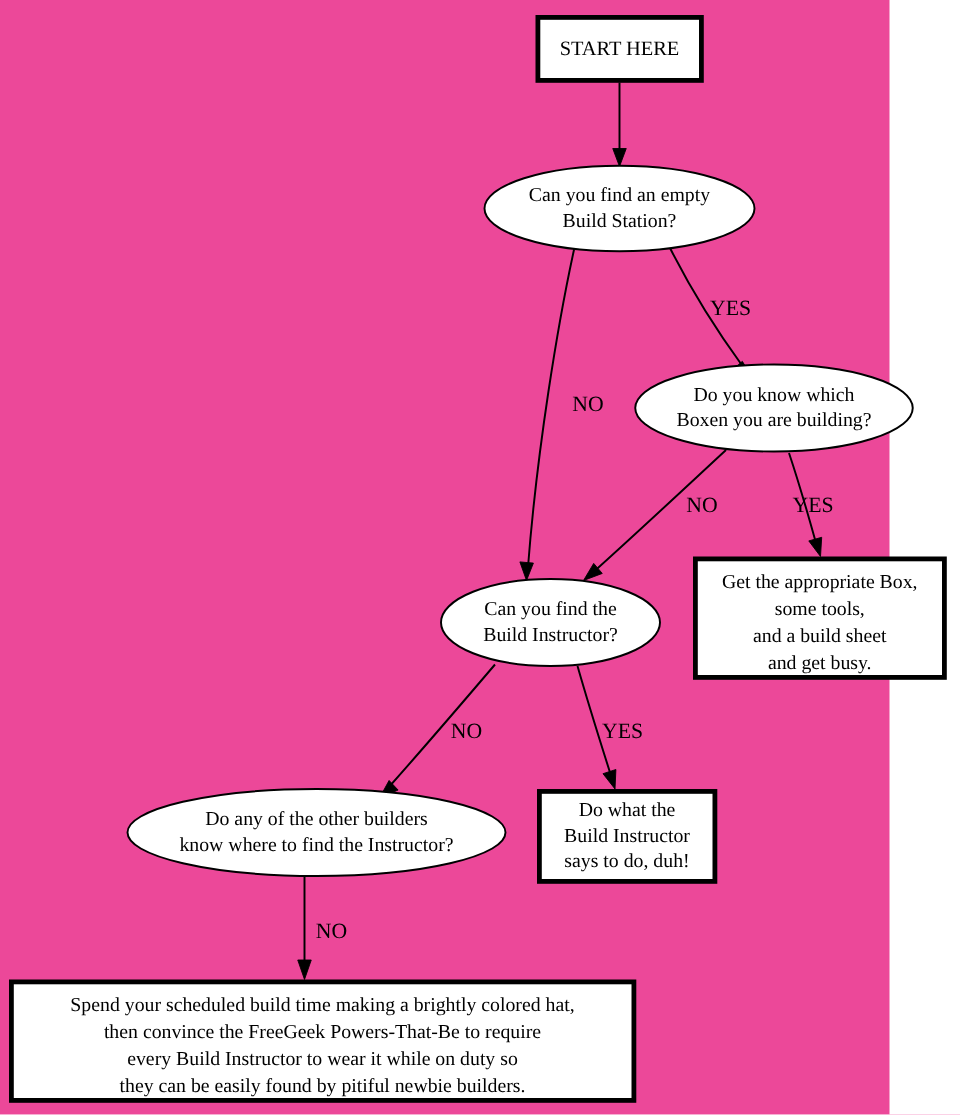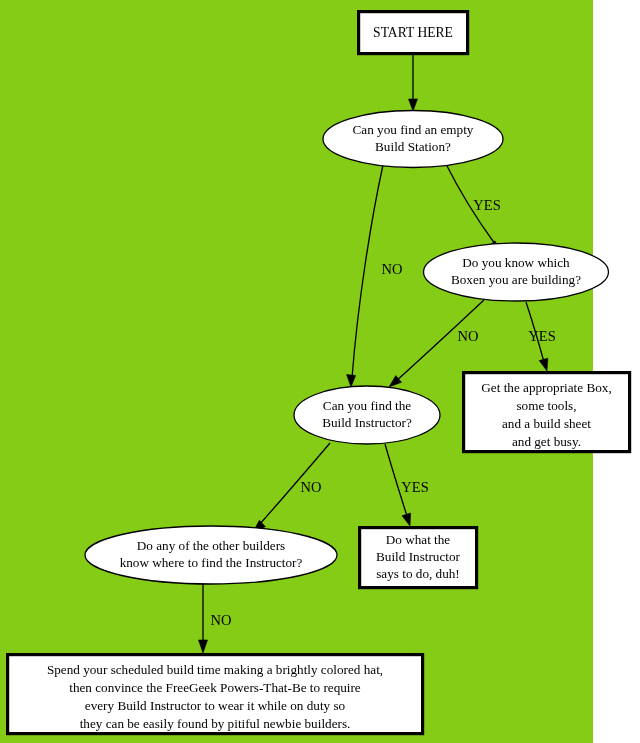--- a/index.html
+++ b/index.html
@@ -10,21 +10,21 @@
   body {
     width: 640px;
     height: 743px;
     overflow: hidden;
     font-family: "Liberation Serif", "DejaVu Serif", serif;
   }
   #flowchart-root {
     position: relative;
     width: 593px;
     height: 743px;
-    background: #84cc16;
+    background: #ec4899;
   }
   svg#chart-svg {
     display: block;
     width: 640px;
     height: 743px;
   }
   .node-shape {
     fill: #ffffff;
     stroke: #000000;
   }

